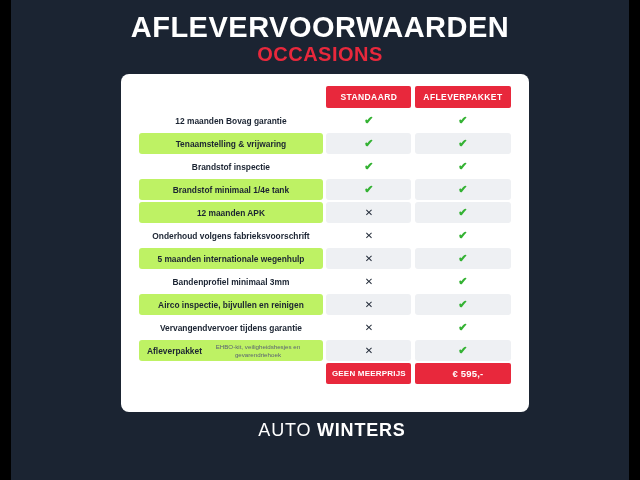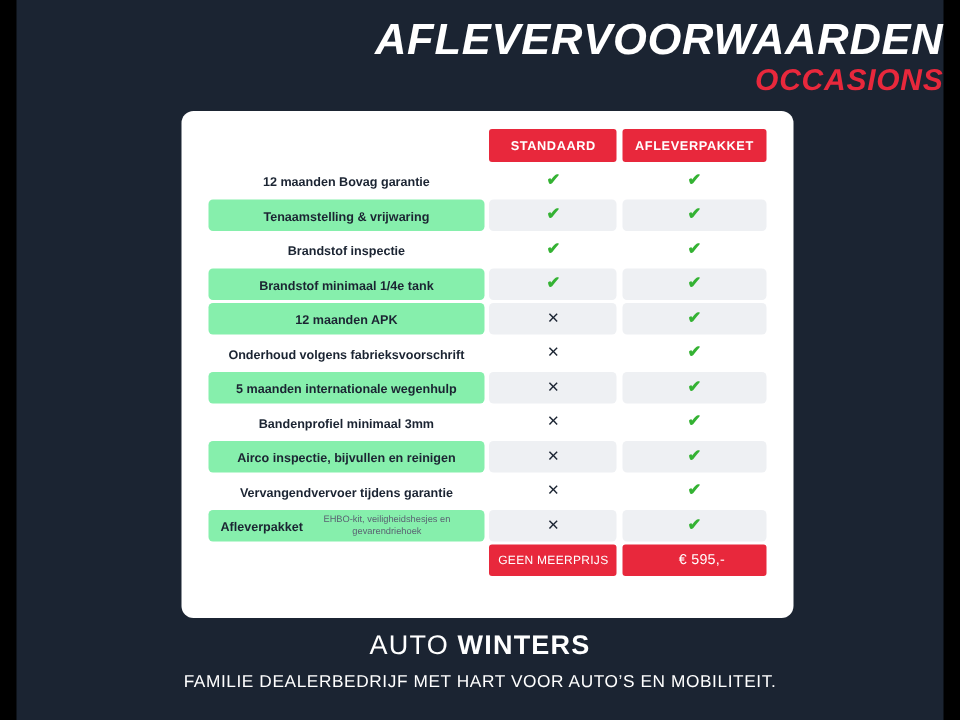--- a/index.html
+++ b/index.html
@@ -33,23 +33,22 @@
   .content {
     position: absolute;
     left: 11px;
     top: 0;
     width: 618px;
     height: 480px;
   }
 
   
   .title-block {
-    text-align: right;
+    text-align: center;
     padding-top: 12px;
-    font-style: italic;
   }
   .title-main {
     font-size: 29px;
     font-weight: bold;
     color: #ffffff;
     letter-spacing: 0.5px;
     line-height: 1.05;
   }
   .title-sub {
     font-size: 20px;
@@ -105,21 +104,21 @@
     height: 21px;
     text-align: center;
     color: #1b2432;
     font-weight: bold;
     font-size: 8.4px;
     padding: 0 6px;
     box-sizing: border-box;
     border-radius: 3px;
     position: relative;
   }
-  .feat.shade { background: #86efac; }
+  .feat.shade { background: #bef264; }
   .feat .note {
     display: block;
     font-weight: normal;
     font-size: 6.2px;
     color: #5a6272;
     line-height: 1.15;
   }
   .feat.with-note {
     text-align: left;
     padding-left: 8px;
@@ -146,32 +145,32 @@
   }
   .mark.shade { background: #eef0f3; }
   .check { color: #34b233; font-weight: bold; }
   .cross { color: #1b2432; font-size: 10px; }
 
   .price-cell {
     width: 88px;
     height: 21px;
     background: #e8283c;
     color: #ffffff;
-    font-weight: normal;
+    font-weight: bold;
     font-size: 8px;
     text-align: center;
     letter-spacing: 0.2px;
     border-radius: 2px;
   }
   .price-cell.big { font-size: 9.5px; padding-left: 10px; }
 
   
   .footer {
     position: absolute;
-    left: 0;
+    left: 12px;
     top: 420px;
     width: 618px;
     text-align: center;
   }
   .brand {
     font-size: 18px;
     color: #ffffff;
     letter-spacing: 0.8px;
   }
   .brand b { font-weight: bold; }
@@ -291,17 +290,16 @@
               <td class="price-cell big">€ 595,-</td>
             </tr>
           </tbody>
       </table>
     </div>
 
     <div class="footer">
       <div class="brand">
         <span>AUTO </span><b>WINTERS</b>
       </div>
-      <div class="tagline">FAMILIE DEALERBEDRIJF MET HART VOOR AUTO’S EN MOBILITEIT.</div>
     </div>
 
   </div>
 </div>
 
 </body></html>

